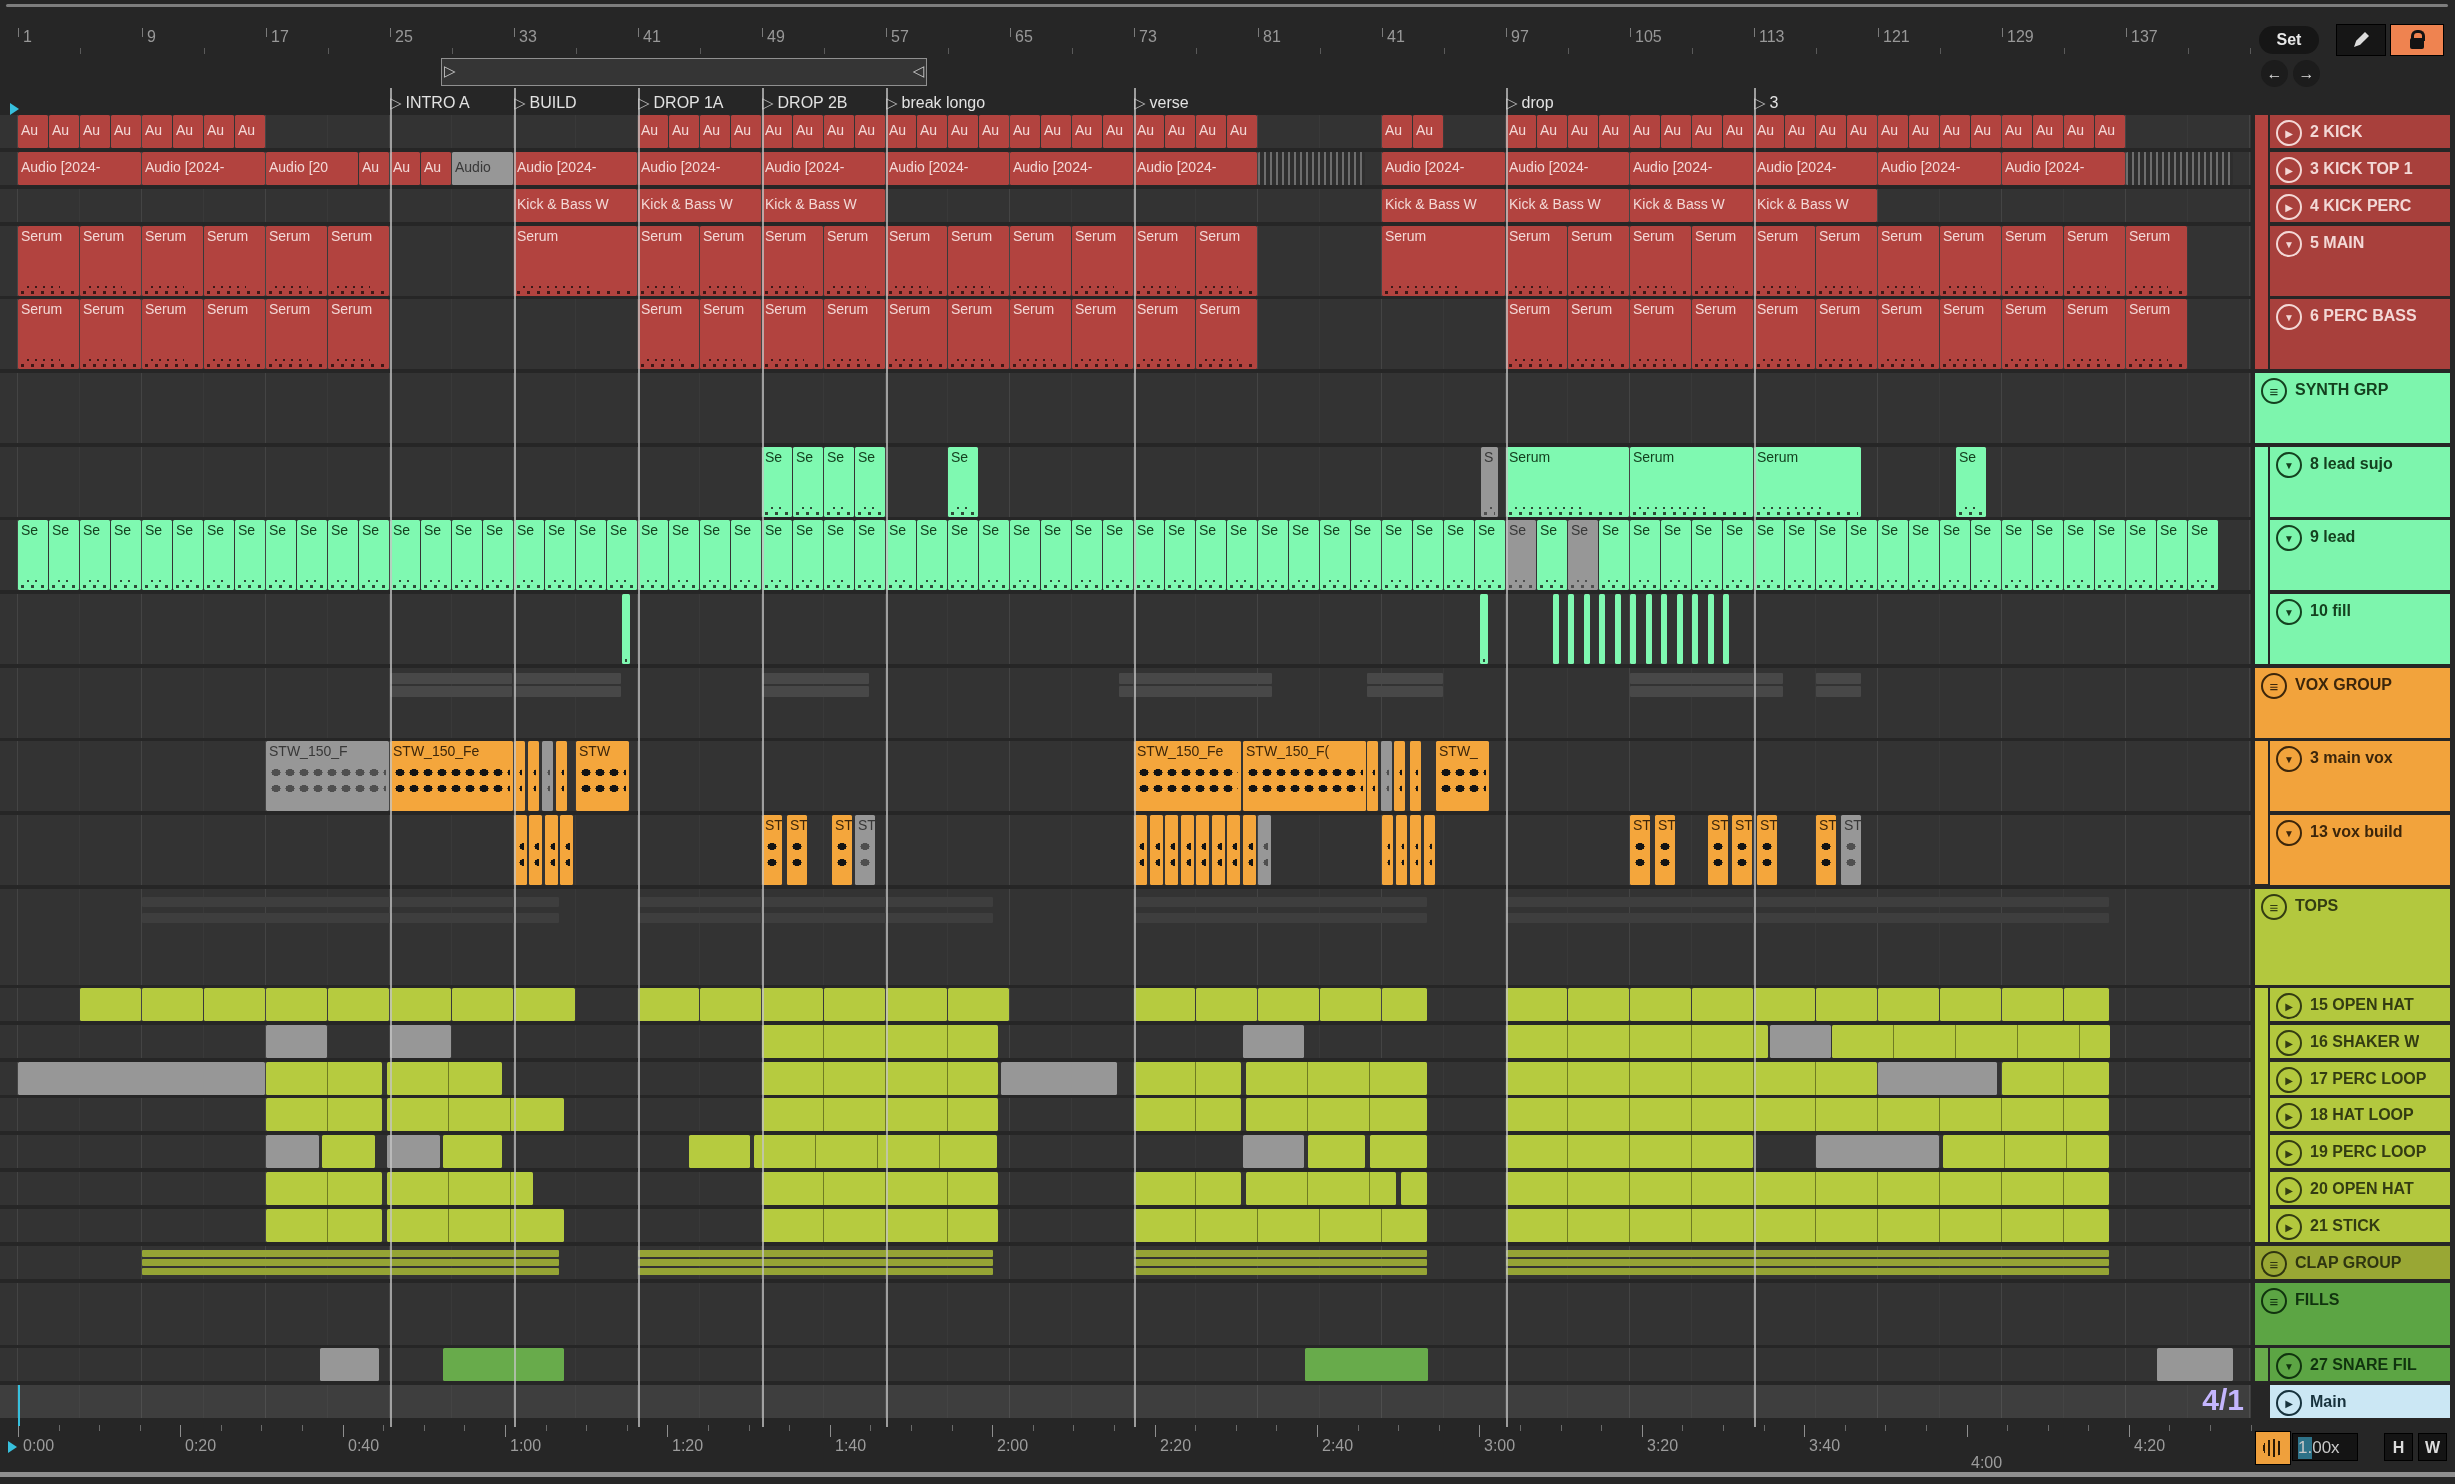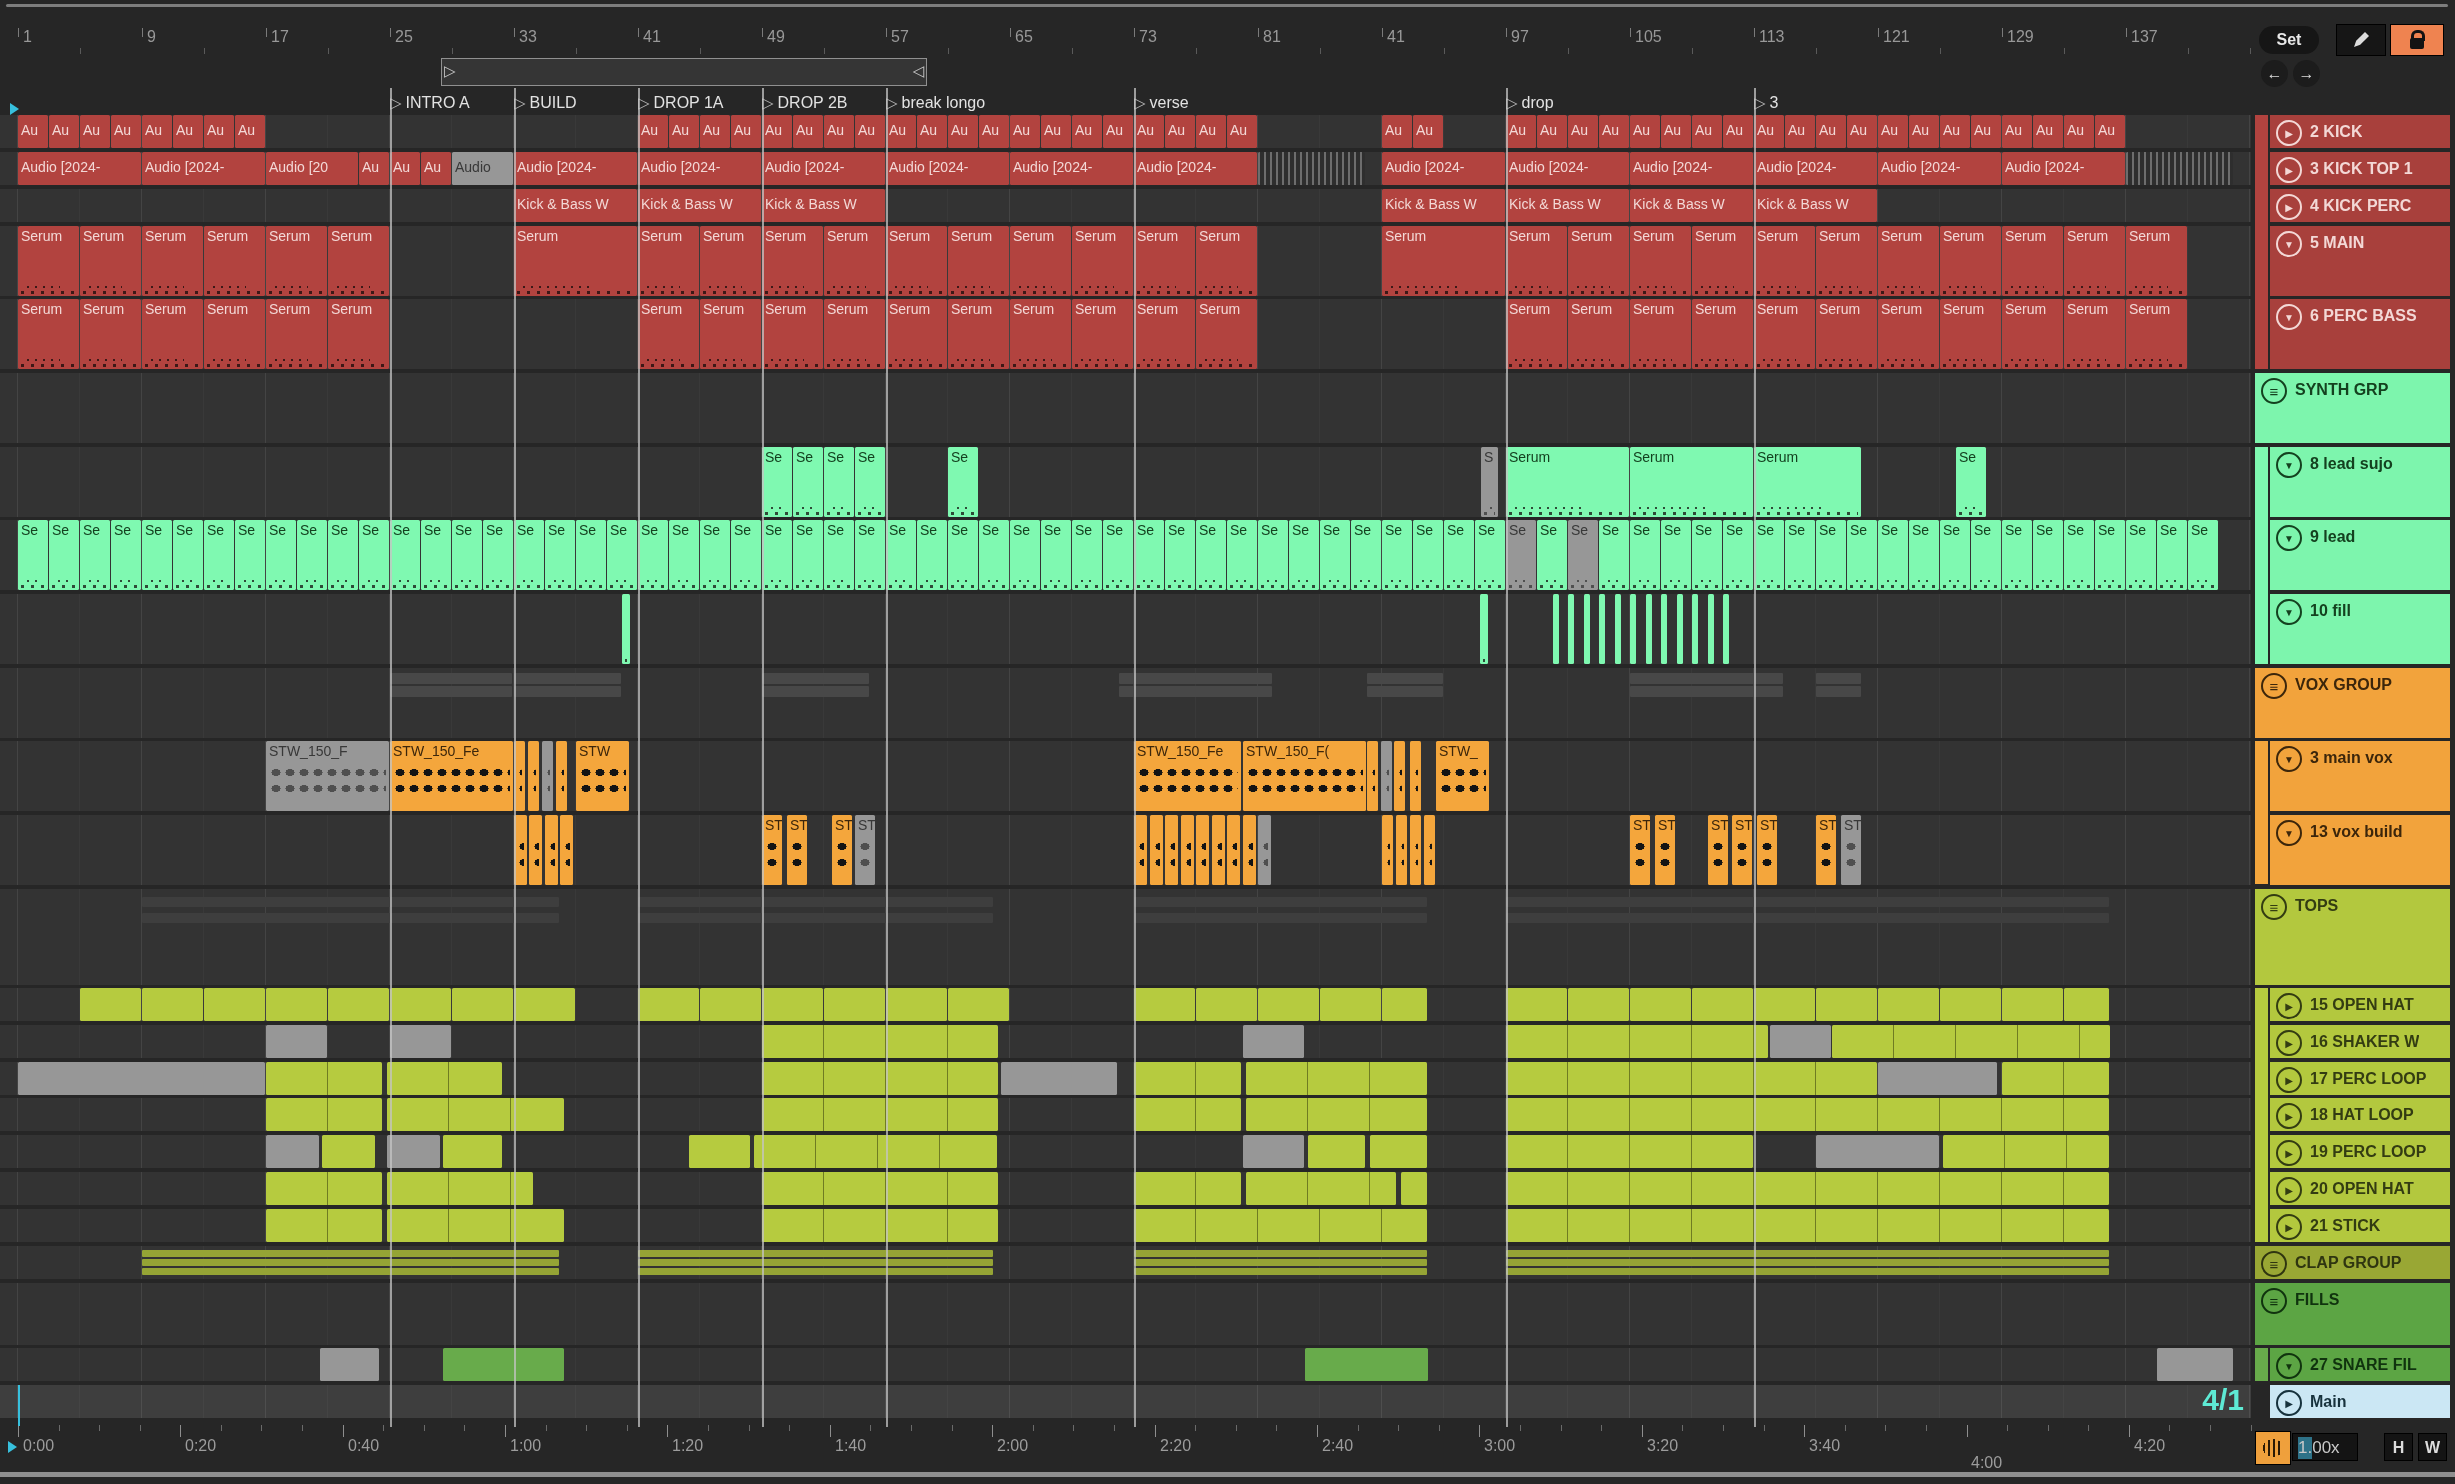--- a/index.html
+++ b/index.html
@@ -53,21 +53,21 @@
   .cyan-tri{position:absolute;width:0;height:0;border-top:6px solid transparent;border-bottom:6px solid transparent;border-left:9px solid #37c0dd;}
   #insert-line{position:absolute;left:18px;top:1385px;width:2px;height:41px;background:#37c0dd;}
   
   .strip{position:absolute;left:2255px;width:13px;}
   .thead{position:absolute;left:2270px;width:180px;box-sizing:border-box;padding:4px 6px;display:flex;align-items:flex-start;gap:8px;}
   .thead.grp{left:2255px;width:195px;}
   .thead .ring{flex:0 0 auto;width:22px;height:22px;border:2.2px solid currentColor;border-radius:50%;display:flex;
       align-items:center;justify-content:center;font-size:10px;margin-top:1px;}
   .thead .ring.g{font-size:15px;font-weight:bold;}
   .thead .tname{font-size:16px;font-weight:bold;line-height:26px;white-space:nowrap;overflow:hidden;}
-  #timesig{position:absolute;left:2119px;top:1383px;width:125px;text-align:right;font-size:30px;font-weight:bold;color:#5eead4;}
+  #timesig{position:absolute;left:2119px;top:1383px;width:125px;text-align:right;font-size:30px;font-weight:bold;color:#c4b5fd;}
   
   #wave-btn{position:absolute;left:2255px;top:1431px;width:34px;height:32px;background:#efa03c;border:1px solid #000;
      display:flex;align-items:center;justify-content:center;}
   #wave-btn .bars{width:20px;height:18px;background-image:repeating-linear-gradient(90deg,#2b1a05 0 2.5px,transparent 2.5px 5px);
      -webkit-mask:radial-gradient(ellipse 10px 9px at 50% 50%,#000 99%,transparent 100%);}
   #zoom-box{position:absolute;left:2292px;top:1433px;width:66px;height:28px;background:#141414;border:1px solid #000;
      color:#c9c9c9;font-size:17px;line-height:28px;padding-left:5px;box-sizing:border-box;}
   #zoom-box .hl{position:absolute;left:5px;top:3px;width:14px;height:22px;background:#2e7288;z-index:0;}
   #zoom-box .zt{position:relative;z-index:1;}
   .hw-btn{position:absolute;top:1433px;width:29px;height:28px;background:#141414;border:1px solid #000;color:#dcdcdc;

